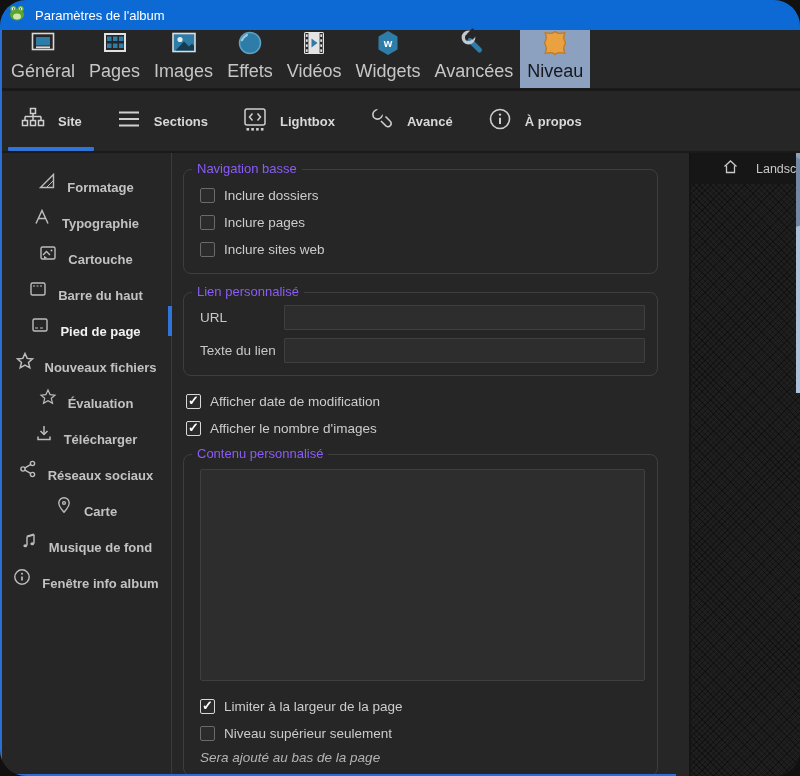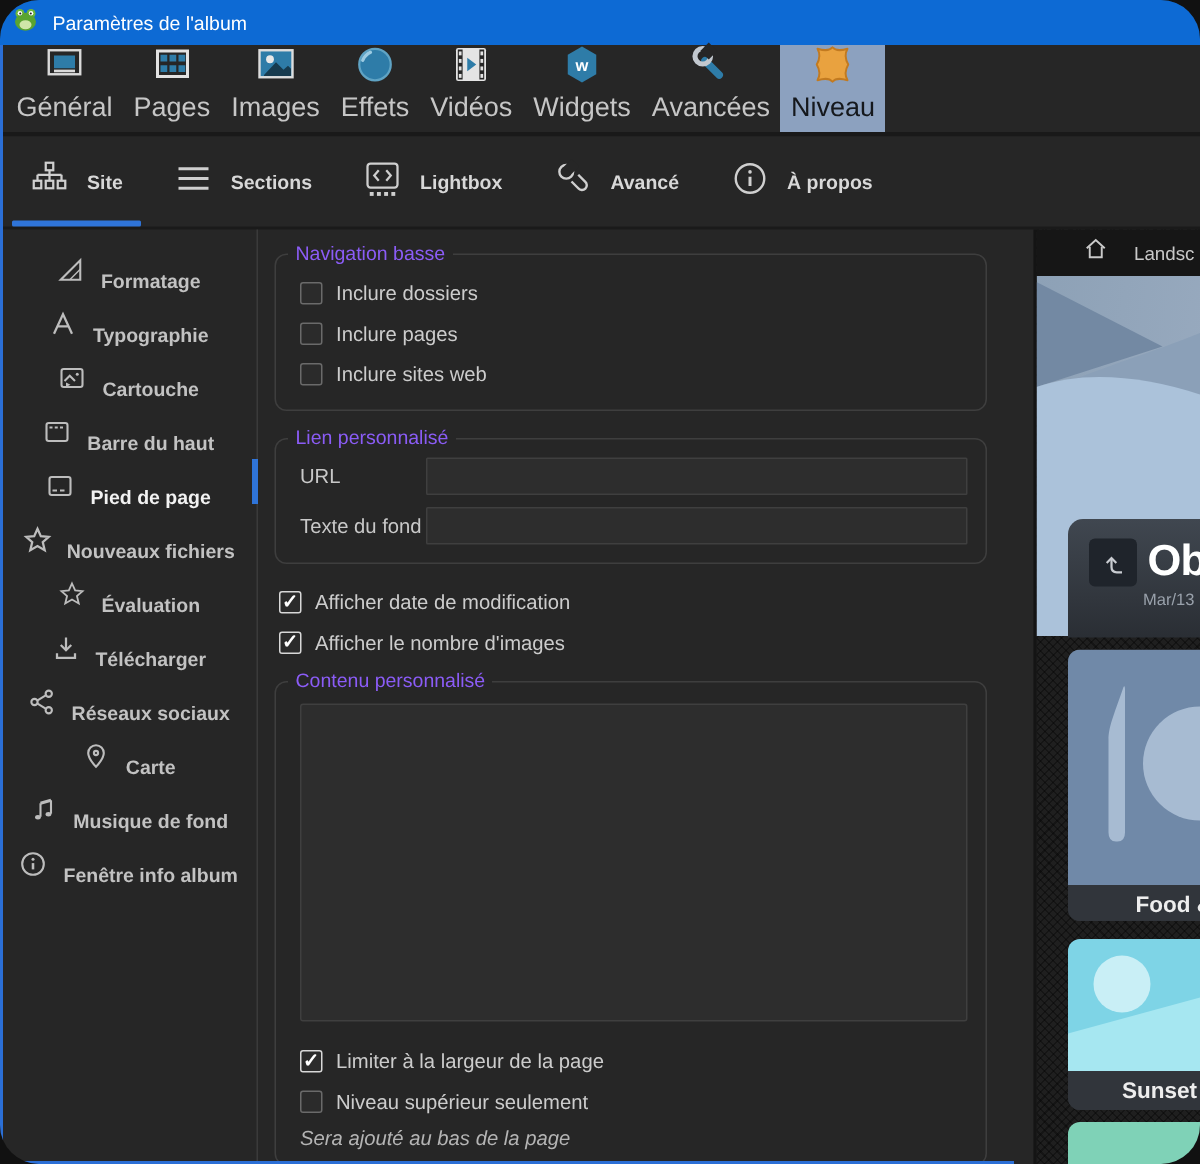--- a/index.html
+++ b/index.html
@@ -90,21 +90,21 @@
   }
   .note { font-size:13.5px; font-style:italic; color:#b4b4b4; margin-top:3px; }
   .mt18 { margin-top:18px; } .mt12 { margin-top:12px; }
   
   .preview {
     width:111px; margin-left:13px; flex-shrink:0; border-left:2px solid #141414;
     background-color:#1f1f1f;
     background-image:
       repeating-linear-gradient(45deg, rgba(0,0,0,.32) 0 1px, transparent 1px 4px),
       repeating-linear-gradient(135deg, rgba(0,0,0,.32) 0 1px, transparent 1px 4px);
-    display:flex; flex-direction:column; overflow:hidden;
+    display:flex; flex-direction:row; overflow:hidden;
   }
   .pv-topbar {
     height:31px; background:#161616; display:flex; align-items:center;
     padding-left:31px; gap:17px; flex-shrink:0;
   }
   .pv-topbar-title { font-size:12.5px; color:#c9c9c9; white-space:nowrap; }
   .pv-hero { height:240px; flex-shrink:0; }
   .pv-hero svg { display:block; }
   .pv-obj {
     height:80px; margin:-78px 0 0 21px; border-radius:10px 0 0 0;
@@ -414,21 +414,21 @@
         </div>
       </div>
 
       <div class="group mt18">
         <span class="group-title">Lien personnalisé</span>
         <div class="field-row">
           <span class="field-label">URL</span>
           <input class="txt" type="text" value="" style="">
         </div>
         <div class="field-row" style="margin-bottom:2px">
-          <span class="field-label">Texte du fond</span>
+          <span class="field-label">Texte du lien</span>
           <input class="txt" type="text" value="" style="">
         </div>
       </div>
 
       <div class="standalone">
         <div class="cbrow">
           <span class="cb checked"></span>
           <span class="cb-label">Afficher date de modification</span>
         </div>
         <div class="cbrow">

